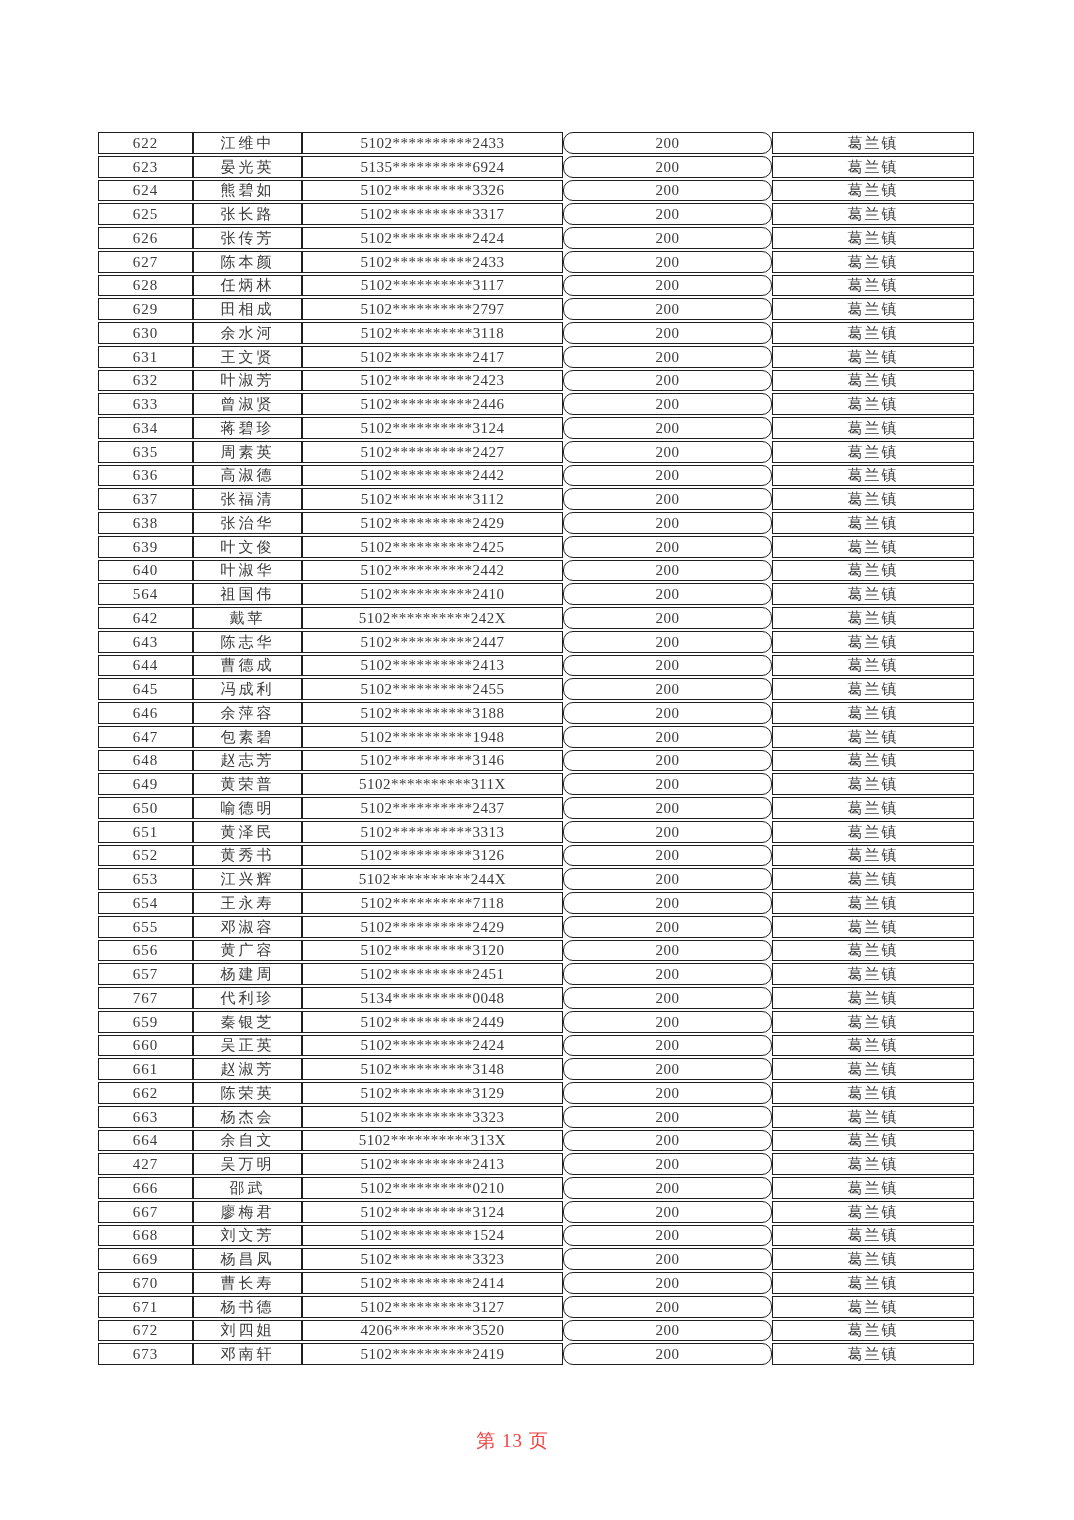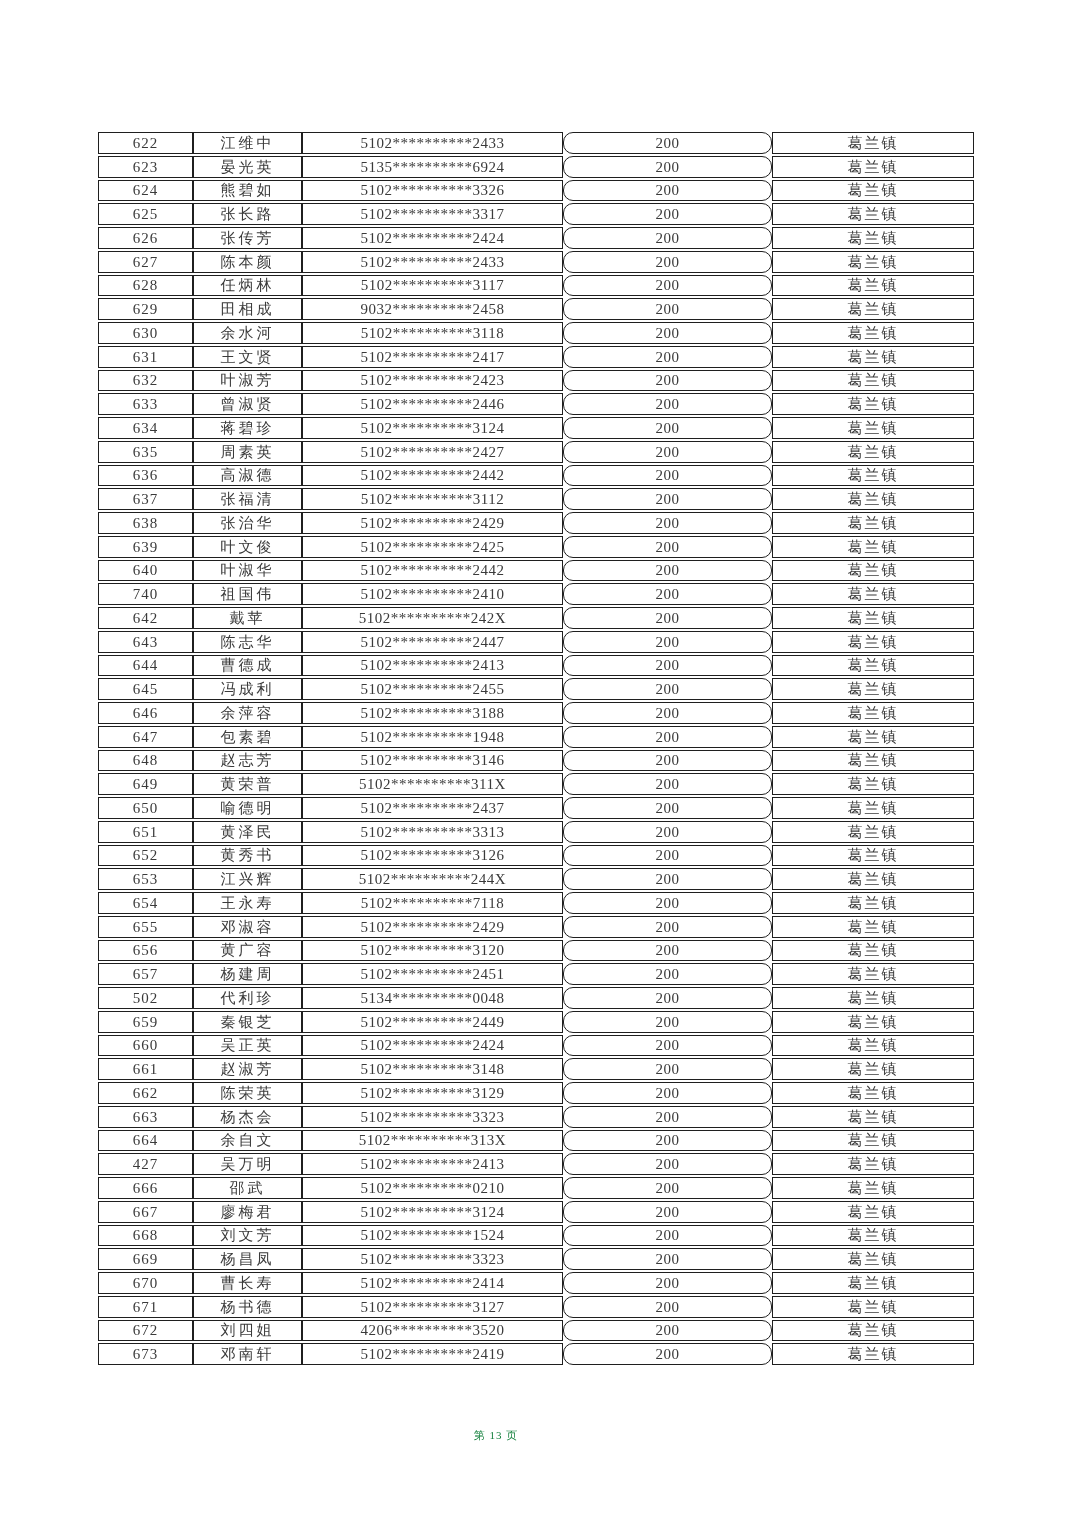--- a/index.html
+++ b/index.html
@@ -8,20 +8,21 @@
     background: #ffffff;
   }
   .page {
     position: relative;
     width: 992px;
     height: 1520px;
     background: #ffffff;
     font-family: "Liberation Serif", serif;
     color: #333333;
     overflow: hidden;
+    padding-left: 33px;
   }
   table.roster {
     position: absolute;
     left: 98px;
     top: 130px;
     width: 876px;
     border-collapse: separate;
     border-spacing: 0 2px;
     table-layout: fixed;
   }
@@ -42,22 +43,22 @@
   table.roster td.c-name   { letter-spacing: 3px; }
   table.roster td.c-id     { letter-spacing: 0.5px; font-size: 15px; }
   table.roster td.c-amount { letter-spacing: 0.5px; border-radius: 10px; }
   table.roster td.c-town   { letter-spacing: 2px; margin-left: 19px; }
   .footer {
     position: absolute;
     left: 0;
     top: 1428px;
     width: 100%;
     text-align: center;
-    font-size: 11px;
-    color: #15803d;
+    font-size: 19px;
+    color: #ef4444;
     letter-spacing: 1px;
   }
 </style>
 </head>
 <body>
 
 <div class="page">
 
   <table class="roster">
     <colgroup>
@@ -113,21 +114,21 @@
         <tr>
           <td class="c-seq">628</td>
           <td class="c-name">任炳林</td>
           <td class="c-id">5102**********3117</td>
           <td class="c-amount">200</td>
           <td class="c-town">葛兰镇</td>
         </tr>
         <tr>
           <td class="c-seq">629</td>
           <td class="c-name">田相成</td>
-          <td class="c-id">9032**********2458</td>
+          <td class="c-id">5102**********2797</td>
           <td class="c-amount">200</td>
           <td class="c-town">葛兰镇</td>
         </tr>
         <tr>
           <td class="c-seq">630</td>
           <td class="c-name">余水河</td>
           <td class="c-id">5102**********3118</td>
           <td class="c-amount">200</td>
           <td class="c-town">葛兰镇</td>
         </tr>
@@ -195,21 +196,21 @@
           <td class="c-town">葛兰镇</td>
         </tr>
         <tr>
           <td class="c-seq">640</td>
           <td class="c-name">叶淑华</td>
           <td class="c-id">5102**********2442</td>
           <td class="c-amount">200</td>
           <td class="c-town">葛兰镇</td>
         </tr>
         <tr>
-          <td class="c-seq">740</td>
+          <td class="c-seq">564</td>
           <td class="c-name">祖国伟</td>
           <td class="c-id">5102**********2410</td>
           <td class="c-amount">200</td>
           <td class="c-town">葛兰镇</td>
         </tr>
         <tr>
           <td class="c-seq">642</td>
           <td class="c-name">戴苹</td>
           <td class="c-id">5102**********242X</td>
           <td class="c-amount">200</td>
@@ -314,21 +315,21 @@
           <td class="c-town">葛兰镇</td>
         </tr>
         <tr>
           <td class="c-seq">657</td>
           <td class="c-name">杨建周</td>
           <td class="c-id">5102**********2451</td>
           <td class="c-amount">200</td>
           <td class="c-town">葛兰镇</td>
         </tr>
         <tr>
-          <td class="c-seq">502</td>
+          <td class="c-seq">767</td>
           <td class="c-name">代利珍</td>
           <td class="c-id">5134**********0048</td>
           <td class="c-amount">200</td>
           <td class="c-town">葛兰镇</td>
         </tr>
         <tr>
           <td class="c-seq">659</td>
           <td class="c-name">秦银芝</td>
           <td class="c-id">5102**********2449</td>
           <td class="c-amount">200</td>

